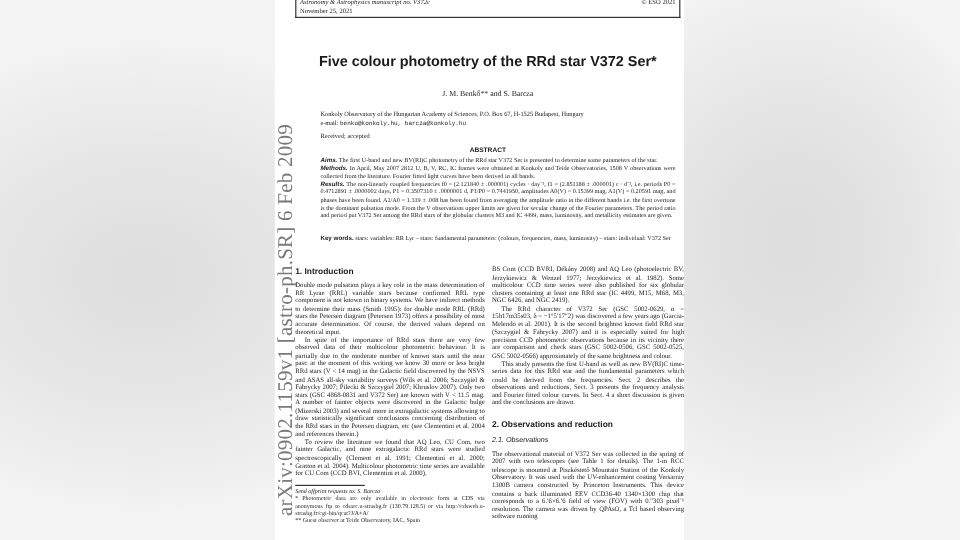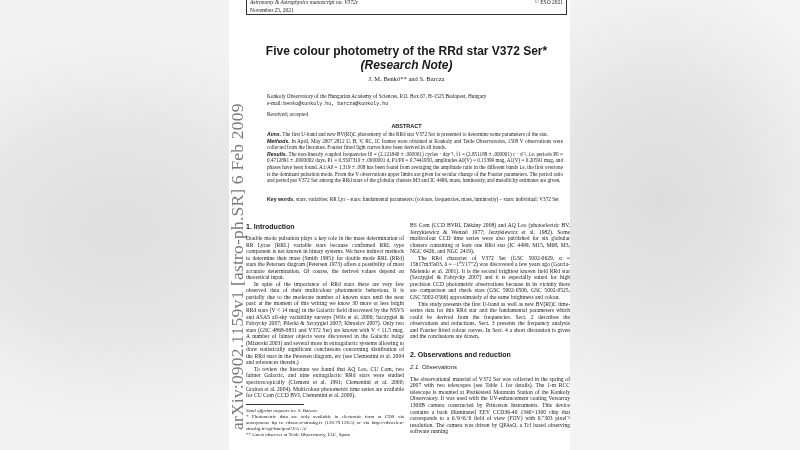--- a/index.html
+++ b/index.html
@@ -72,21 +72,20 @@
   </div>
 
   <div class="hdr">
     <div class="l1">Astronomy &amp; Astrophysics manuscript no. V372c</div>
     <div>November 25, 2021</div>
     <div class="r">© ESO 2021</div>
   </div>
 
   <div class="title">
     <div>Five colour photometry of the RRd star V372 Ser*</div>
-    <div class="sub">(Research Note)</div>
   </div>
 
   <div class="authors">J. M. Benkő** and S. Barcza</div>
 
   <div class="affil">
     <div>Konkoly Observatory of the Hungarian Academy of Sciences, P.O. Box 67, H-1525 Budapest, Hungary</div>
     <div><span>e-mail:</span> <span class="mono">benko@konkoly.hu, barcza@konkoly.hu</span></div>
   </div>
 
   <div class="received">Received; accepted</div>

